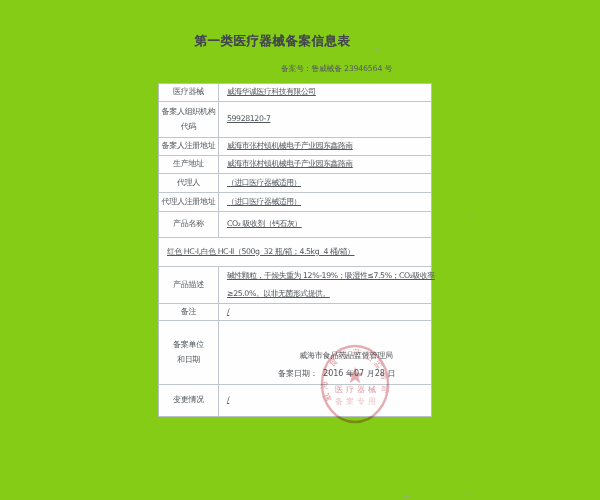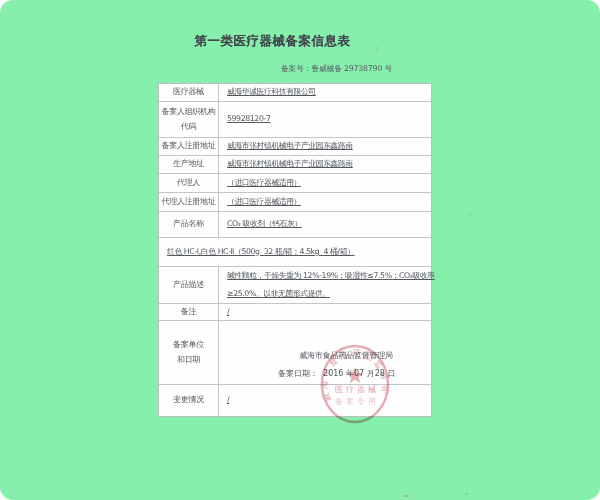--- a/index.html
+++ b/index.html
@@ -2,21 +2,21 @@
 <html><head>
 <meta charset="utf-8">
 <style>
   html,body{margin:0;padding:0;}
   body{
     width:600px;height:500px;
     background:#fcfcfb;
     font-family:"DejaVu Sans","Liberation Sans",sans-serif;
     color:#50555b;
   }
-  .page{position:relative;width:600px;height:500px;background:#86efac;overflow:hidden;border-radius:13px;}
+  .page{position:relative;width:600px;height:500px;background:#84cc16;overflow:hidden;}
 
   .title{
     position:absolute;left:130px;top:33px;width:285px;
     text-align:center;font-size:12.5px;font-weight:bold;
     letter-spacing:.5px;color:#42474d;
     text-shadow:0 0 .4px rgba(66,71,77,.6);
   }
   .recno{
     position:absolute;left:281px;top:63px;
     font-size:7.8px;letter-spacing:-.2px;color:#565b61;white-space:pre;
@@ -65,21 +65,21 @@
   .s2{left:465px;top:493px;width:3px;height:2px;opacity:.45;}
   .s3{left:376px;top:47px;width:3px;height:4px;opacity:.3;}
   .s4{left:469px;top:213px;width:2px;height:3px;opacity:.3;}
 </style>
 </head>
 <body>
 
 <div class="page">
 
   <div class="title">第一类医疗器械备案信息表</div>
-  <div class="recno">备案号：鲁威械备 29738790 号</div>
+  <div class="recno">备案号：鲁威械备 23946564 号</div>
 
   <div class="tbl">
     <div class="row h17">
       <div class="lab">医疗器械</div>
       <div class="val">威海华诚医疗科技有限公司</div>
     </div>
     <div class="row h36">
       <div class="lab">备案人组织机构
 代码</div>
       <div class="val">59928120-7</div>

